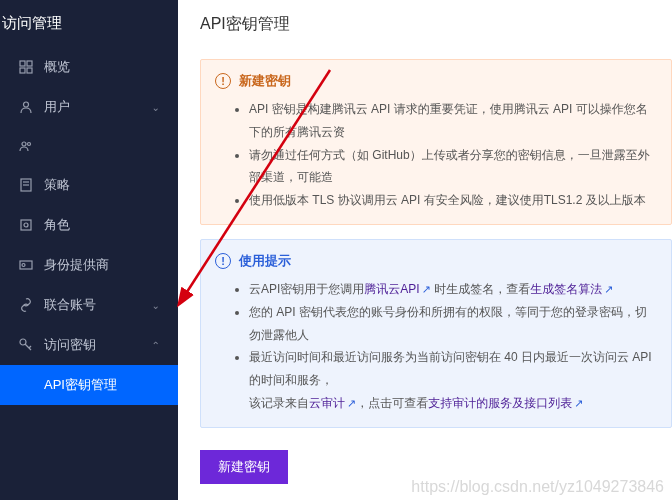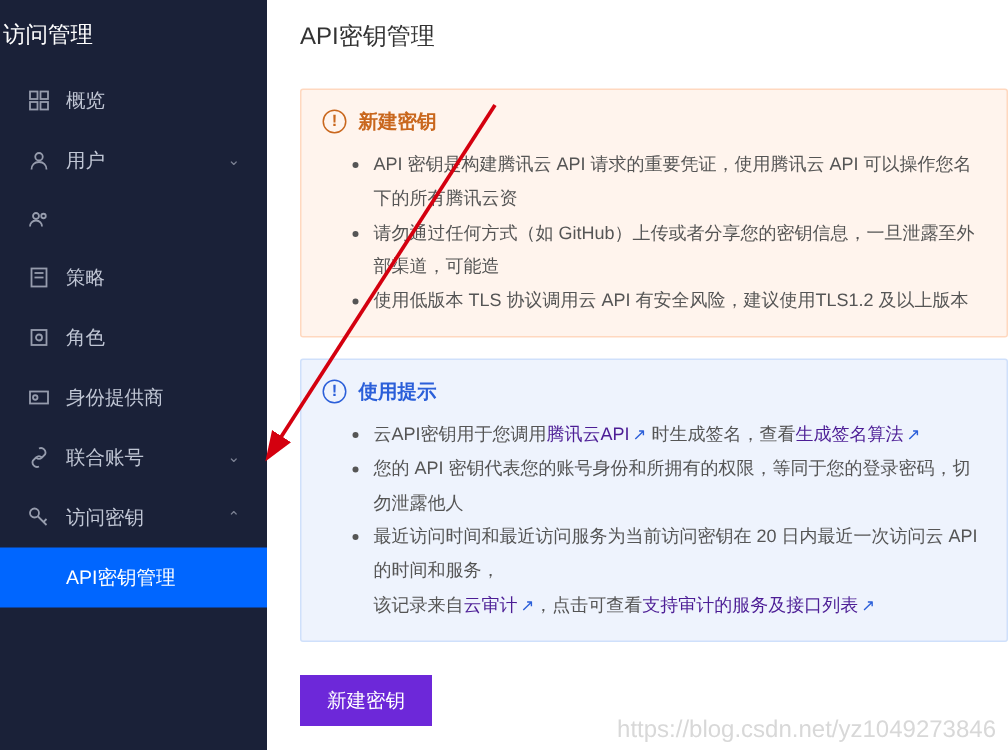--- a/index.html
+++ b/index.html
@@ -139,21 +139,21 @@
     </div>
 
     <div class="alert alert-info">
       <div class="alert-head">
         <span class="aicon">!</span>
         <span>使用提示</span>
       </div>
       <ul>
         <li><span>云API密钥用于您调用</span><a>腾讯云API</a><span class="ext">↗</span> <span>时生成签名，查看</span><a>生成签名算法</a><span class="ext">↗</span></li>
         <li>您的 API 密钥代表您的账号身份和所拥有的权限，等同于您的登录密码，切勿泄露他人</li>
-        <li><span>最近访问时间和最近访问服务为当前访问密钥在 20 日内最近一次访问云 API 的时间和服务，</span><br><span>该记录来自</span><a>云审计</a><span class="ext">↗</span><span>，点击可查看</span><a>支持审计的服务及接口列表</a><span class="ext">↗</span></li>
+        <li><span>最近访问时间和最近访问服务为当前访问密钥在 40 日内最近一次访问云 API 的时间和服务，</span><br><span>该记录来自</span><a>云审计</a><span class="ext">↗</span><span>，点击可查看</span><a>支持审计的服务及接口列表</a><span class="ext">↗</span></li>
       </ul>
     </div>
 
     <button class="btn-primary">新建密钥</button>
 
     <div class="table">
       
       
     </div>
   </main>

